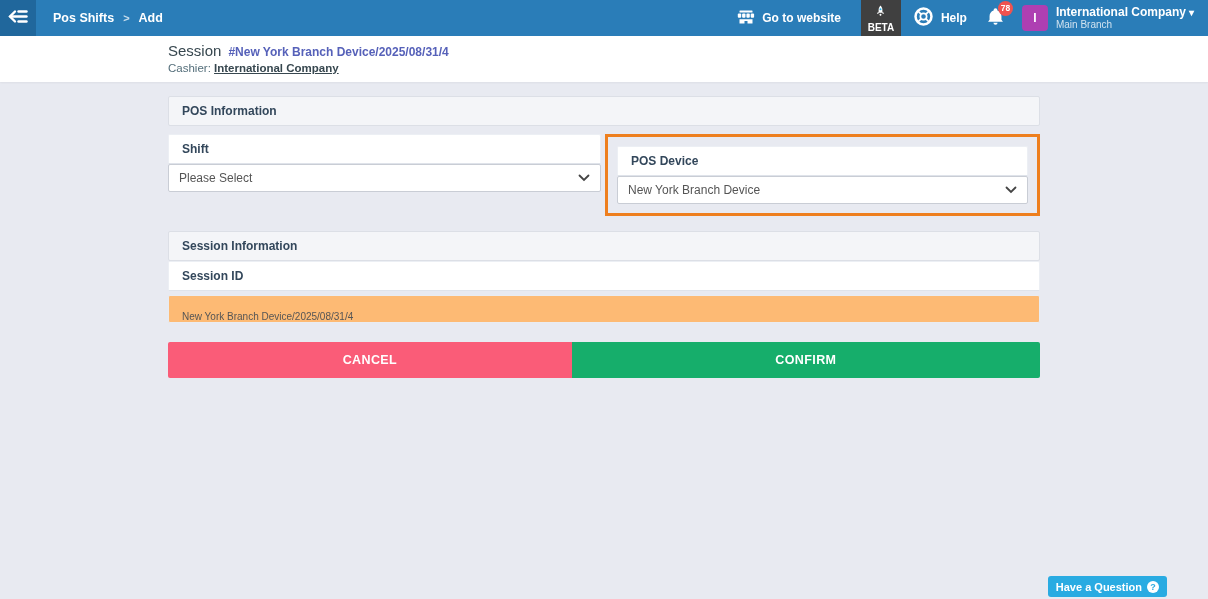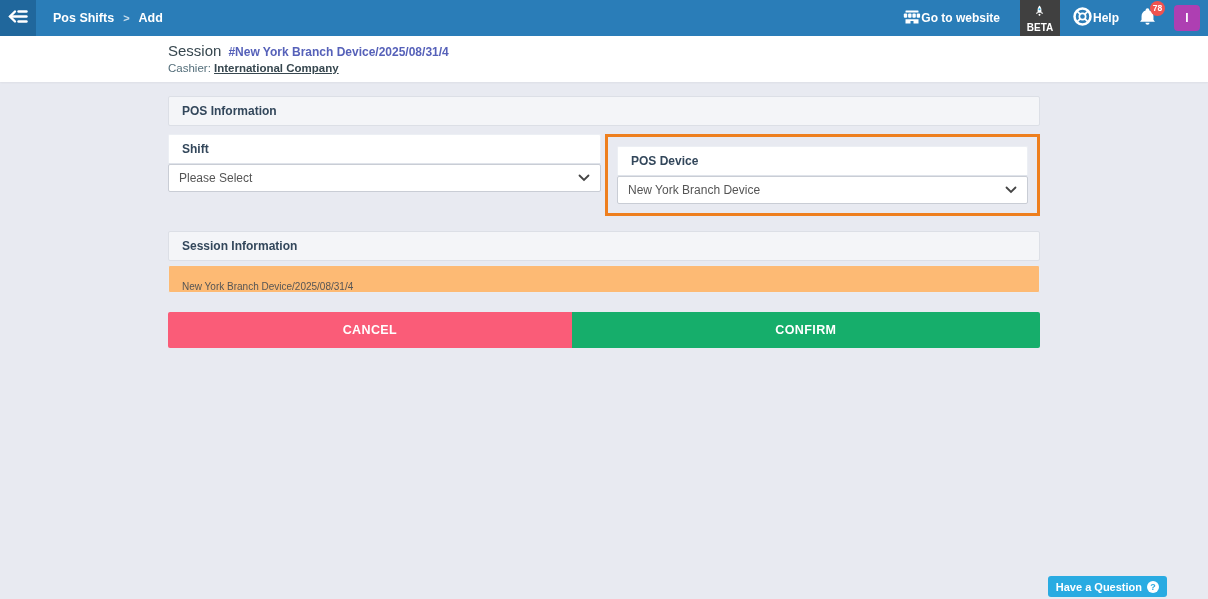--- a/index.html
+++ b/index.html
@@ -13,21 +13,21 @@
     height:36px;background:#2a7db8;display:flex;align-items:center;color:#fff;
   }
   .back-tile{
     width:36px;height:36px;background:#20679c;display:flex;align-items:center;
     justify-content:center;cursor:pointer;flex:0 0 auto;
   }
   .breadcrumb{display:flex;align-items:center;gap:9px;margin-left:17px;font-size:12.5px;font-weight:bold;}
   .breadcrumb .sep{opacity:.75;font-size:11px;font-weight:bold;}
   .breadcrumb .crumb{cursor:pointer;}
   .topbar-right{margin-left:auto;display:flex;align-items:center;height:100%;}
-  .tb-item{display:flex;align-items:center;font-size:12px;font-weight:bold;cursor:pointer;}
+  .tb-item{display:flex;align-items:center;gap:7px;font-size:12px;font-weight:bold;cursor:pointer;}
   .go-website{margin-right:20px;}
   .beta-tile{
     width:40px;height:36px;background:#404040;display:flex;flex-direction:column;
     align-items:center;justify-content:center;gap:1px;margin-right:12px;cursor:pointer;
   }
   .beta-tile .beta-text{font-size:10px;font-weight:bold;line-height:1;}
   .help-item{margin-right:20px;}
   .bell-wrap{position:relative;margin-right:18px;cursor:pointer;}
   .badge{
     position:absolute;top:-6px;right:-9px;min-width:15px;height:15px;border-radius:8px;
@@ -170,20 +170,26 @@
         <svg width="17" height="19" viewBox="0 0 18 20" fill="#ffffff">
           <path d="M9 1.2 a2 2 0 0 1 2 2 v0.5 c2.7 0.9 4.3 3.1 4.3 6.1 v3.6 l1.6 2.2 h-15.8 l1.6 -2.2 v-3.6 c0 -3 1.6 -5.2 4.3 -6.1 v-0.5 a2 2 0 0 1 2 -2 z"></path>
           <path d="M6.8 16.6 a2.2 2.2 0 0 0 4.4 0 z"></path>
         </svg>
       </span>
       <span class="badge">78</span>
     </div>
 
     <div class="avatar">
       <span>I</span>
+    </div>
+    <div class="company-block">
+      <div class="company-line">
+        <span>International Company</span><span class="caret">▾</span>
+      </div>
+      <div class="branch-line">Main Branch</div>
     </div>
   </div>
 </div>
 
 <div class="subheader">
   <div class="container">
     <div class="title-row">
       <span class="page-title">Session</span>
       <span class="session-ref">#New York Branch Device/2025/08/31/4</span>
     </div>
@@ -229,20 +235,23 @@
           </span>
         </div>
       </div>
     </div>
   </div>
 
   <div class="session-section">
     <div class="panel-header">
       <span>Session Information</span>
     </div>
+    <div class="field-label">
+      <span>Session ID</span>
+    </div>
     <div class="value-row">
       <span>New York Branch Device/2025/08/31/4</span>
     </div>
   </div>
 
   <div class="actions">
     <button class="btn btn-cancel">CANCEL</button>
     <button class="btn btn-confirm">CONFIRM</button>
   </div>
 </div>

